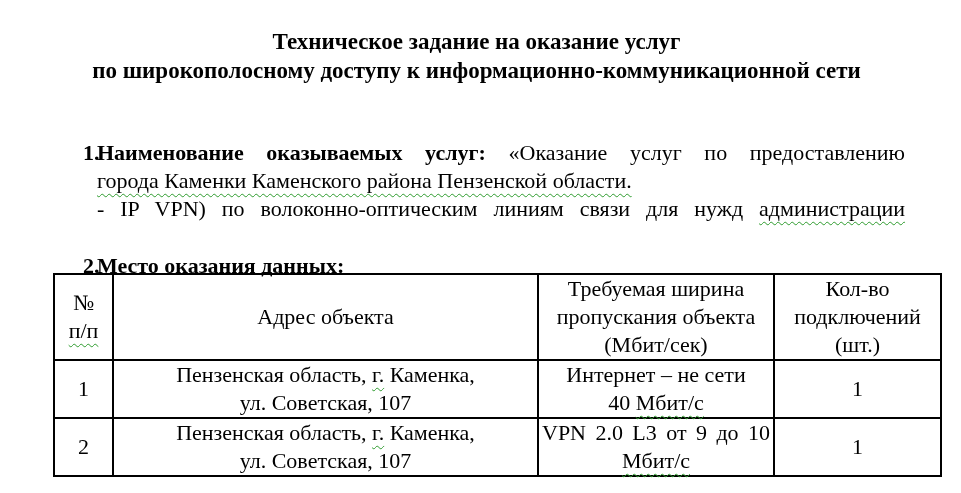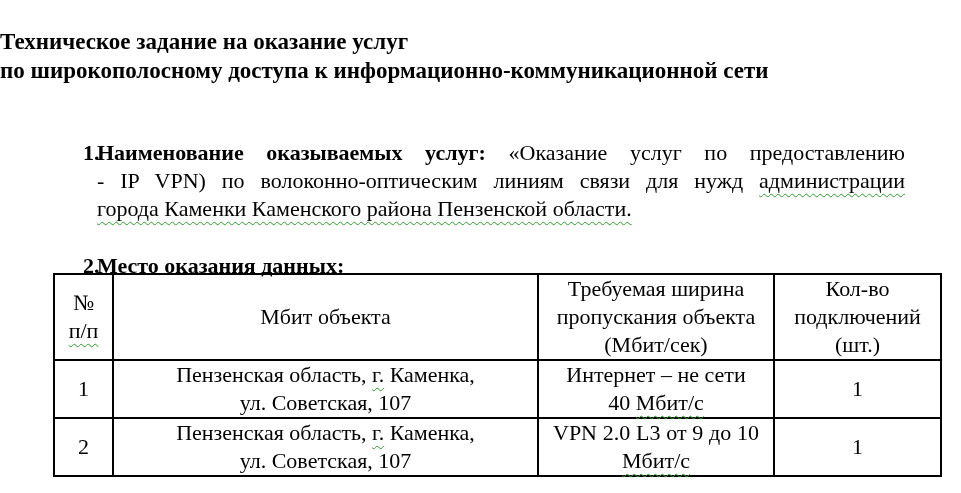--- a/index.html
+++ b/index.html
@@ -16,21 +16,21 @@
     overflow: hidden;
   }
   .b { font-weight: bold; }
 
   
   .doc-title {
     position: absolute;
     top: 27px;
     left: 0;
     width: 953px;
-    text-align: left;
+    text-align: center;
     font-weight: bold;
     font-size: 23px;
     line-height: 29px;
   }
 
   
   .item {
     position: absolute;
     left: 97px;
     width: 808px;
@@ -85,45 +85,45 @@
   tr.row1 td { height: 56px; }
   tr.row2 td { height: 53px; }
   td.addr {
     text-align: left;
     padding-left: 4px;
     padding-right: 4px;
   }
   td.bw .justline {
     text-align: justify;
     text-align-last: justify;
-    padding: 0 14px;
+    padding: 0 3px;
   }
 </style>
 </head>
 <body>
 
 <div class="page">
 
   <div class="doc-title">
     <div>Техническое задание на оказание услуг</div>
-    <div>по широкополосному доступа к информационно-коммуникационной сети</div>
+    <div>по широкополосному доступу к информационно-коммуникационной сети</div>
   </div>
 
   <div class="item item-1">
     <span class="num">1.</span>
     <div class="pline just">
       <span class="b">Наименование оказываемых услуг:</span>
       <span>«Оказание услуг по предоставлению</span>
     </div>
+    <div class="pline">
+      <span class="sq">города Каменки Каменского района Пензенской области.</span>
+    </div>
     <div class="pline just">
       <span>- IP VPN) по волоконно-оптическим линиям связи для нужд</span>
       <span class="sq">администрации</span>
-    </div>
-    <div class="pline">
-      <span class="sq">города Каменки Каменского района Пензенской области.</span>
     </div>
   </div>
 
   <div class="item item-2">
     <span class="num">2.</span>
     <div class="pline b">Место оказания данных:</div>
   </div>
 
   <table class="services">
     <colgroup>
@@ -132,21 +132,21 @@
         <col class="col-bw">
         <col class="col-cnt">
     </colgroup>
     <tbody>
       <tr class="hdr">
         <td>
           <div>№</div>
           <div class="sq">п/п</div>
         </td>
         <td>
-          <div>Мбит объекта</div>
+          <div>Адрес объекта</div>
         </td>
         <td>
           <div>Требуемая ширина</div>
           <div>пропускания объекта</div>
           <div>(Мбит/сек)</div>
         </td>
         <td>
           <div>Кол-во</div>
           <div>подключений</div>
           <div>(шт.)</div>

